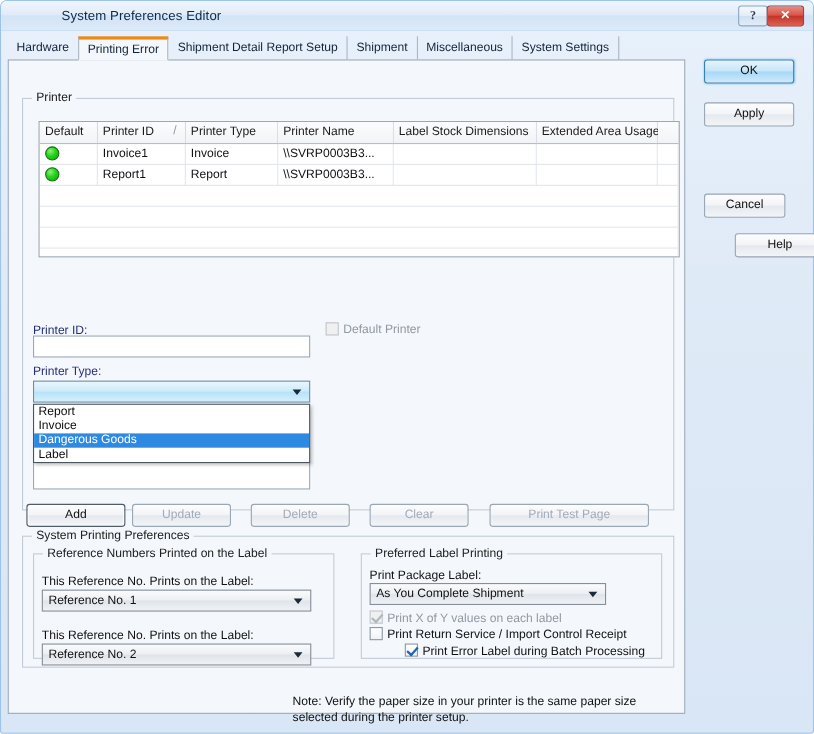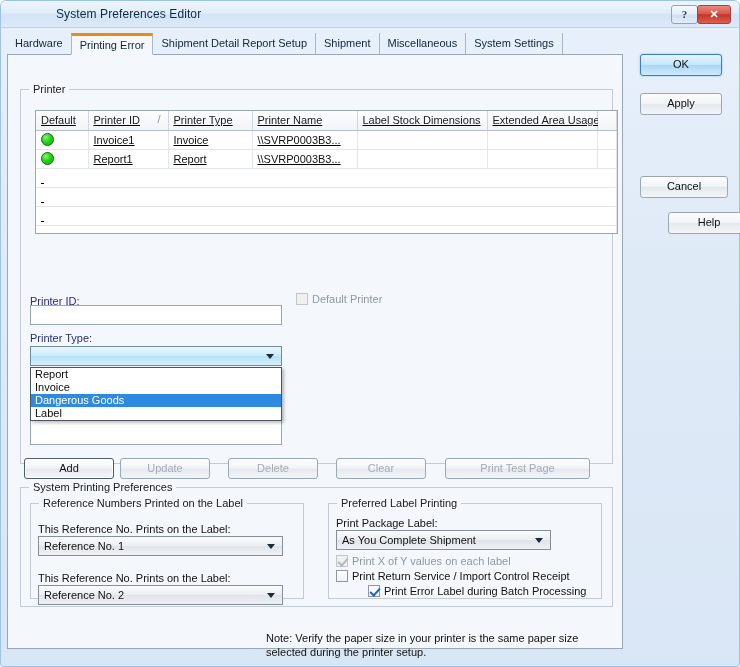--- a/index.html
+++ b/index.html
@@ -117,21 +117,21 @@
 
   
   #grid {
     position: absolute;
     left: 14px; top: 20px;
     width: 583px; height: 124px;
     background: #ffffff;
     border: 1px solid #9aa8b6;
     overflow: hidden;
   }
-  #grid table { border-collapse: collapse; width: 100%; table-layout: fixed; text-decoration: underline; }
+  #grid table { border-collapse: collapse; width: 100%; table-layout: fixed; }
   #grid th {
     height: 19px;
     font-weight: normal;
     font-size: 11px;
     text-align: left;
     padding: 0 5px;
     color: #1b1b1b;
     background: linear-gradient(to bottom, #fbfcfd 0%, #f1f4f7 100%);
     border-right: 1px solid #cfd6de;
     border-bottom: 1px solid #b5bec8;
@@ -457,17 +457,17 @@
       <span class="cbx checked"></span><span>Print Error Label during Batch Processing</span>
     </div>
 
     <div id="note-text">Note: Verify the paper size in your printer is the same paper size selected during the printer setup.</div>
 
   </div>
 
   <div id="sidebar-buttons">
     <div class="btn default" style="left:639px; top:53px; width:82px; height:22px;">OK</div>
     <div class="btn" style="left:639px; top:92px; width:82px; height:22px;">Apply</div>
-    <div class="btn" style="left:639px; top:175px; width:88px; height:22px;">Cancel</div>
+    <div class="btn" style="left:639px; top:175px; width:74px; height:22px;">Cancel</div>
     <div class="btn" style="left:667px; top:211px; width:82px; height:22px;">Help</div>
   </div>
 
 </div>
 
 </body></html>

